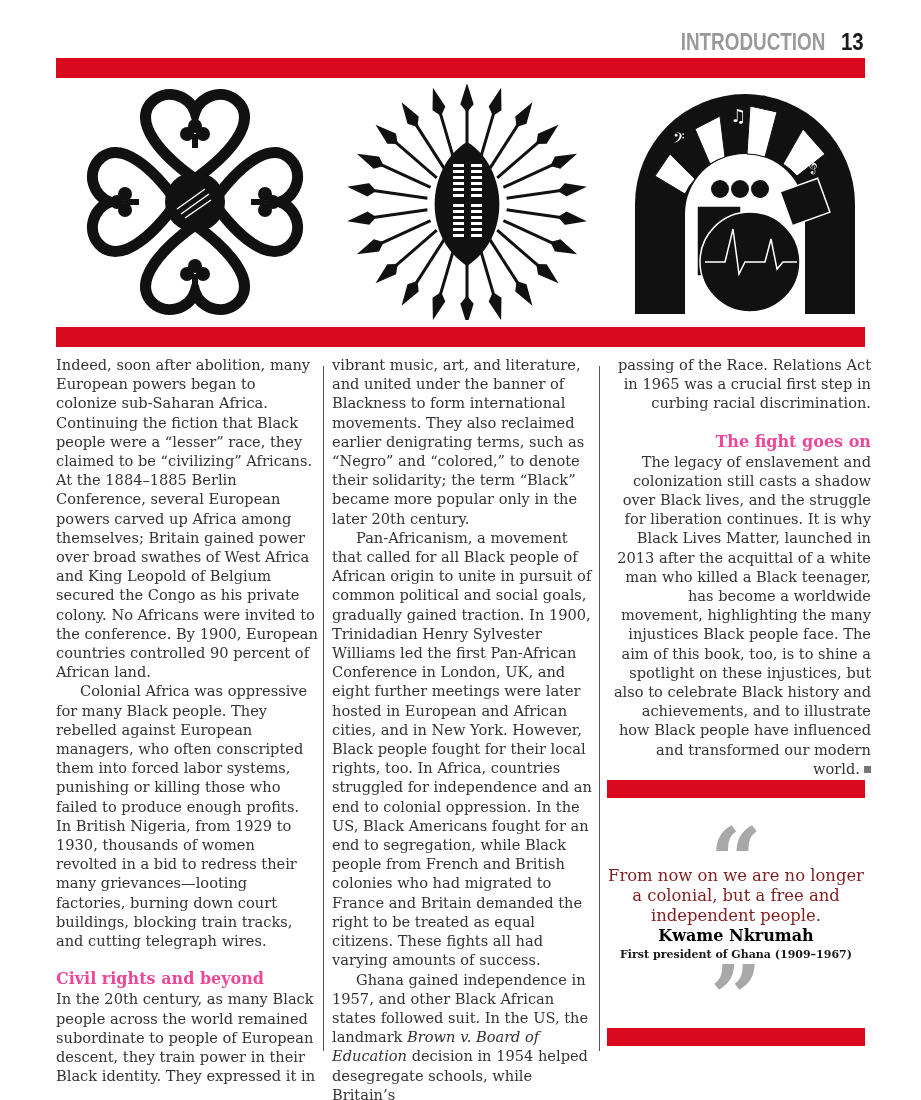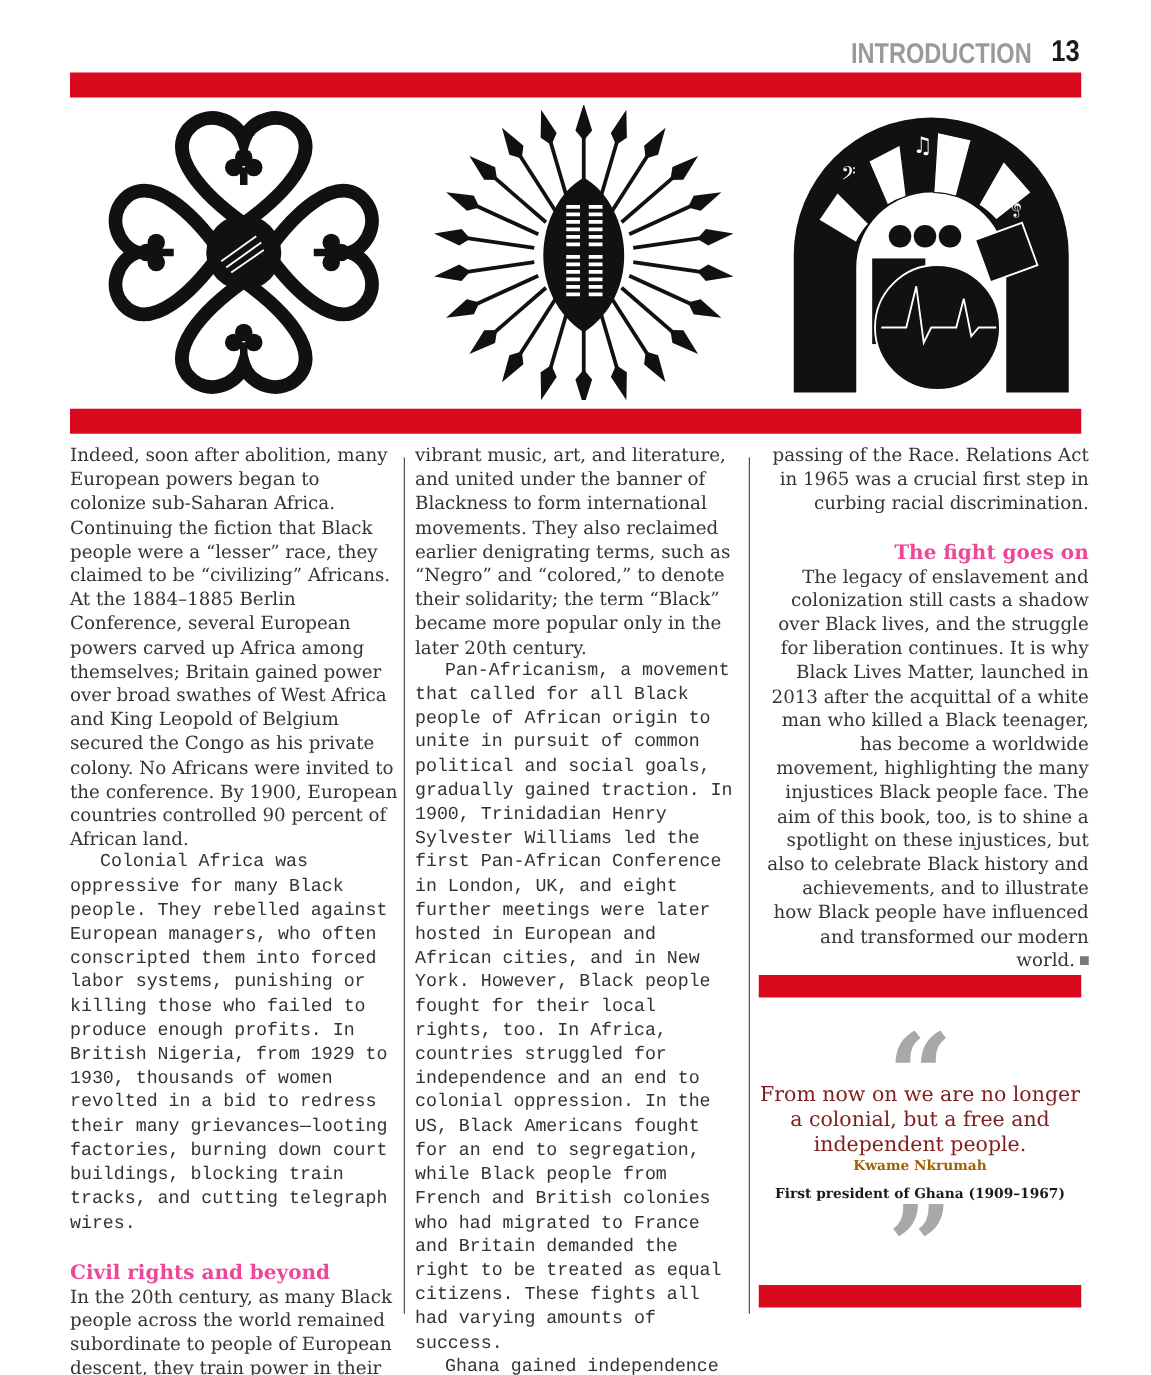--- a/index.html
+++ b/index.html
@@ -21,36 +21,36 @@
 
     .column { position: absolute; top: 344px; width: 258px; font-size: 14.6px; line-height: 19.2px; color: #333; margin-top: 11px; }
     .col-1 { left: 56px; width: 262px; }
     .col-2 { left: 332px; width: 262px; }
     .col-3 { left: 609px; width: 262px; text-align: right; }
     .col-divider { position: absolute; top: 366px; width: 1px; height: 685px; background: #555; }
     .div-1 { left: 323px; }
     .div-2 { left: 599px; }
 
     .column p { margin: 0; }
-    .column p.indent { text-indent: 24px; font-family: Liberation Mono, monospace; }
+    .column p.indent { text-indent: 24px; }
     .column h3 { font-family: "DejaVu Serif", serif; font-weight: bold; font-size: 16px; margin: 0; line-height: 20px; color: #ec4899; }
     .col-1 h3 { margin-top: 19px; }
     .col-3 h3 { margin-top: 19px; }
     .end-mark { display: inline-block; width: 7px; height: 7px; background: #777; margin-left: 4px; vertical-align: 1px; }
     em { font-style: italic; }
 
     .quote-box { position: absolute; left: 607px; top: 780px; width: 258px; height: 268px; }
     .q-bar { position: absolute; left: 0; width: 258px; height: 18px; background: #d90a1e; }
     .q-bar-top { top: 0; }
     .q-bar-bottom { top: 248px; }
     .quote-mark { position: absolute; left: 0; width: 258px; text-align: center; font-family: "DejaVu Serif", serif; font-weight: bold; font-size: 90px; color: #a8a8a8; line-height: 60px; height: 50px; overflow: visible; }
     .quote-open { top: 50px; }
     .quote-close { top: 188px; }
     .quote-text { position: absolute; top: 86px; left: 0; width: 258px; text-align: center; font-size: 16.4px; line-height: 20px; color: #7f1d1d; }
-    .quote-author { position: absolute; top: 146px; left: 0; width: 258px; text-align: center; font-weight: bold; font-size: 11px; color: #a16207; }
+    .quote-author { position: absolute; top: 146px; left: 0; width: 258px; text-align: center; font-weight: bold; font-size: 16px; color: #000000; }
     .quote-role { position: absolute; top: 168px; left: 0; width: 258px; text-align: center; font-weight: bold; font-size: 11px; color: #1a1a1a; }
   </style>
 </head>
 <body>
 
 <div class="running-head">
   <span class="section-label">INTRODUCTION</span>
   <span class="page-number">13</span>
 </div>
 

